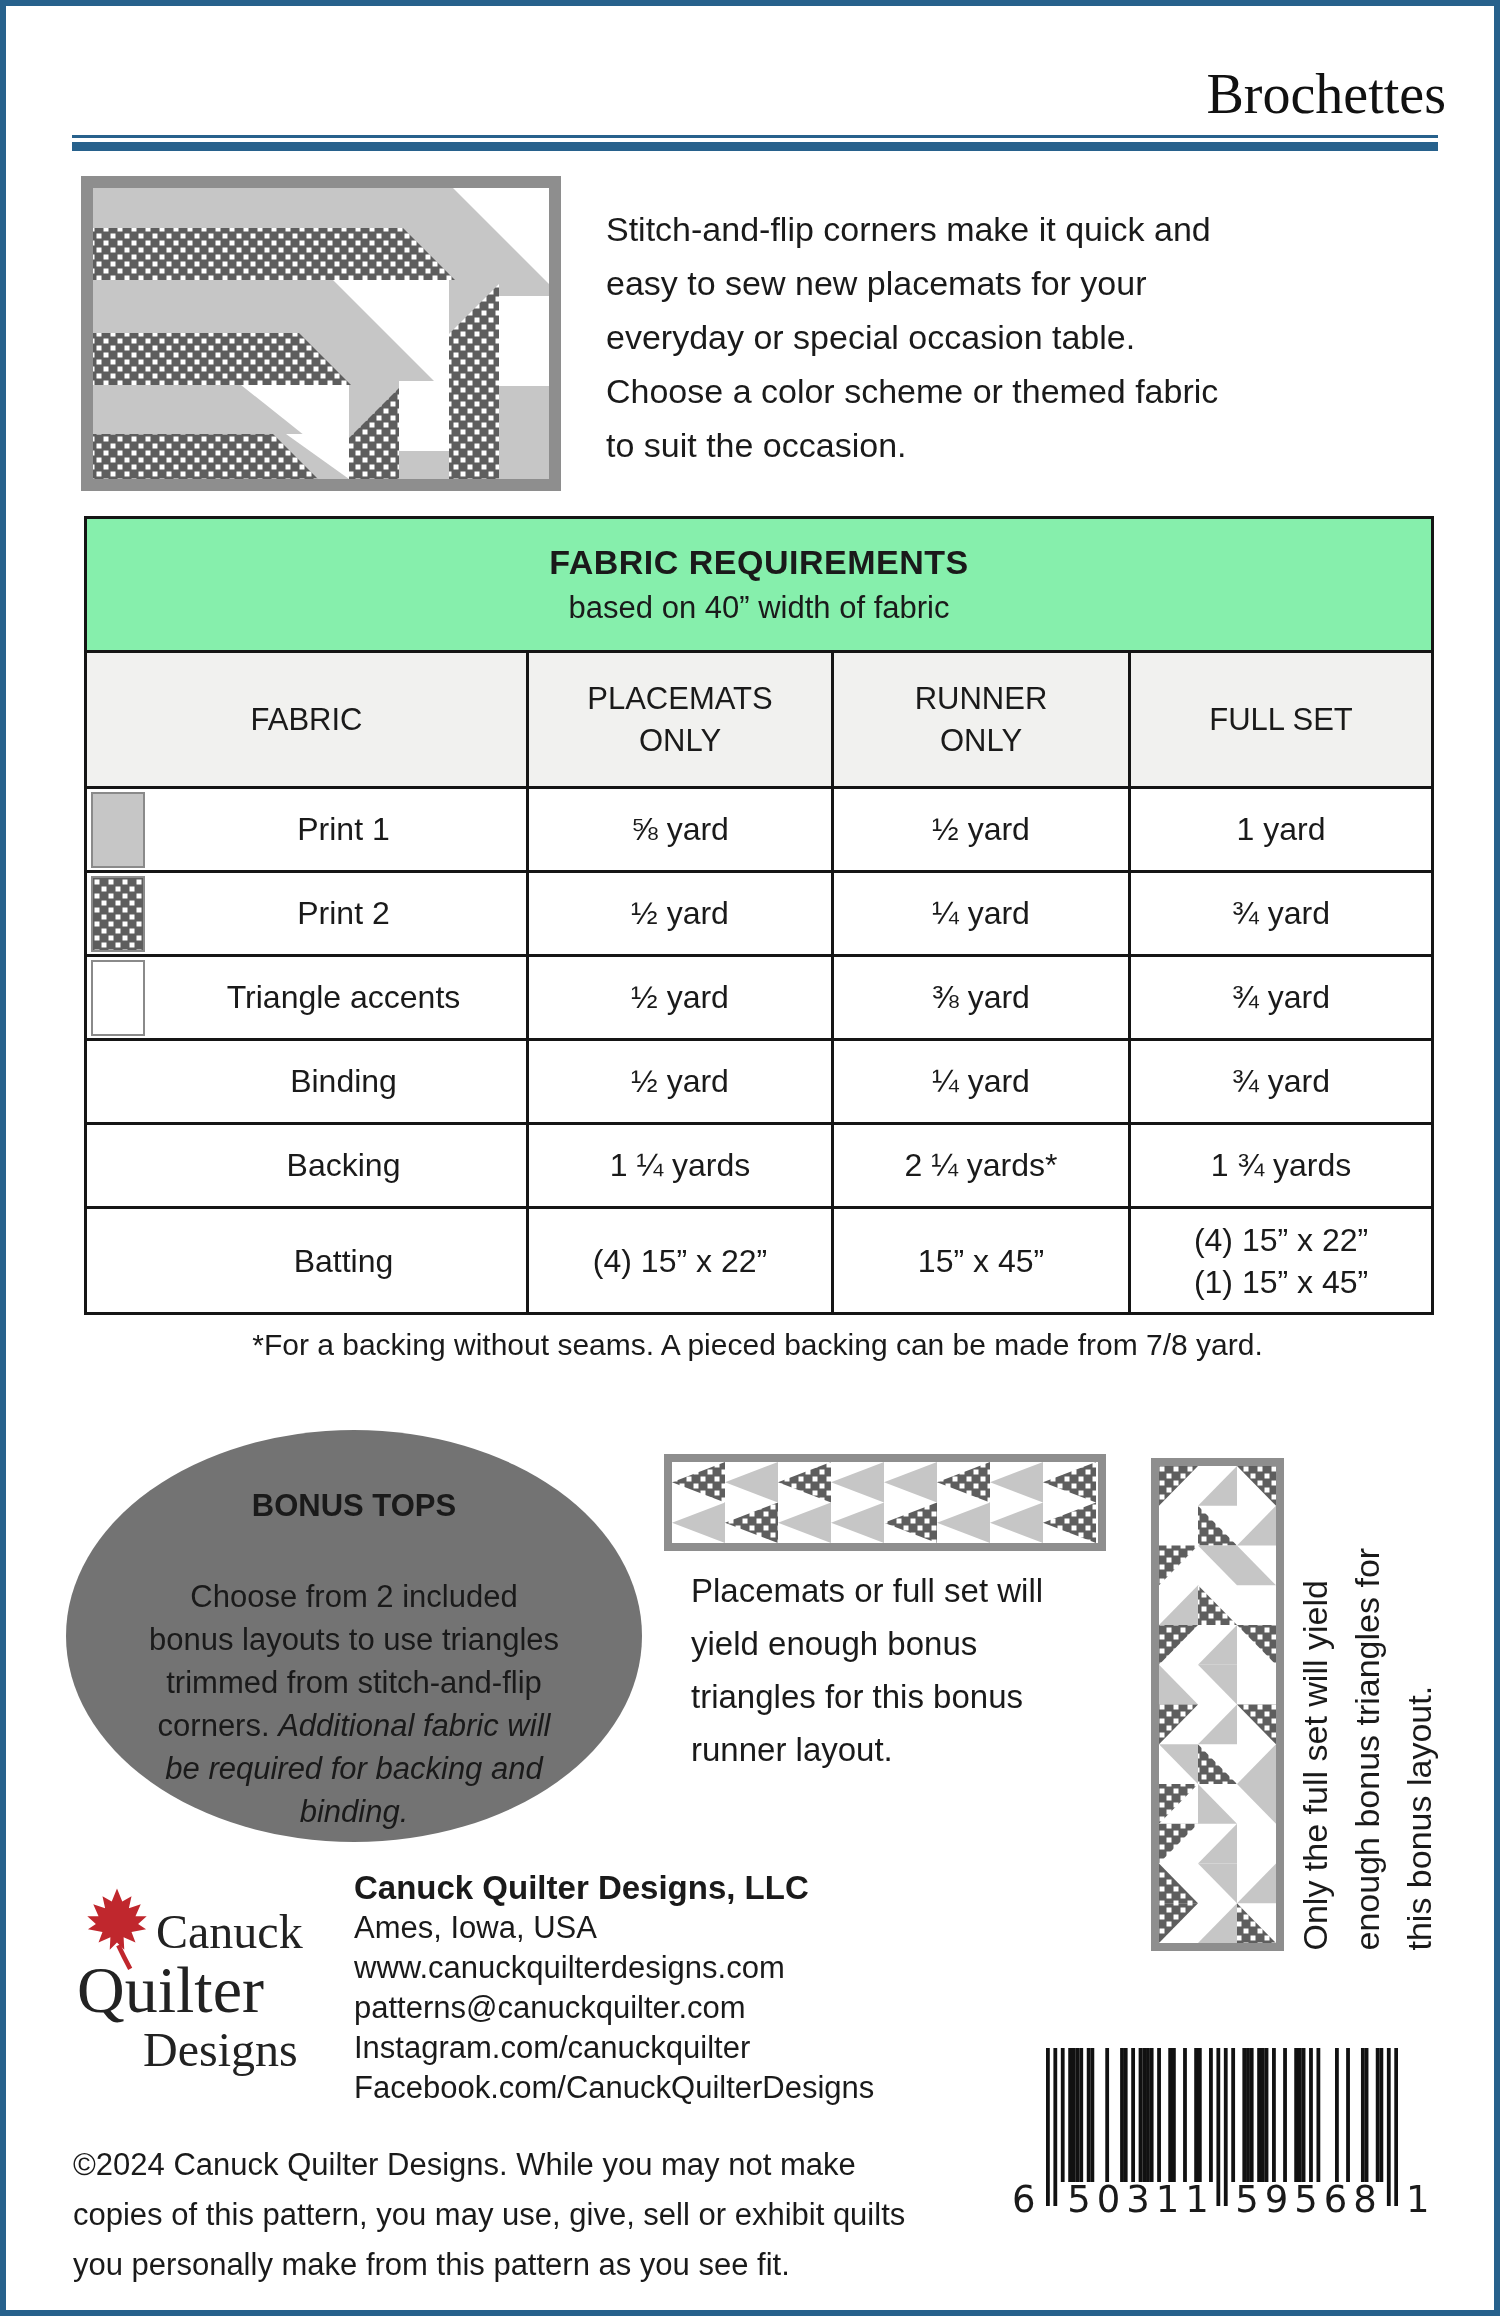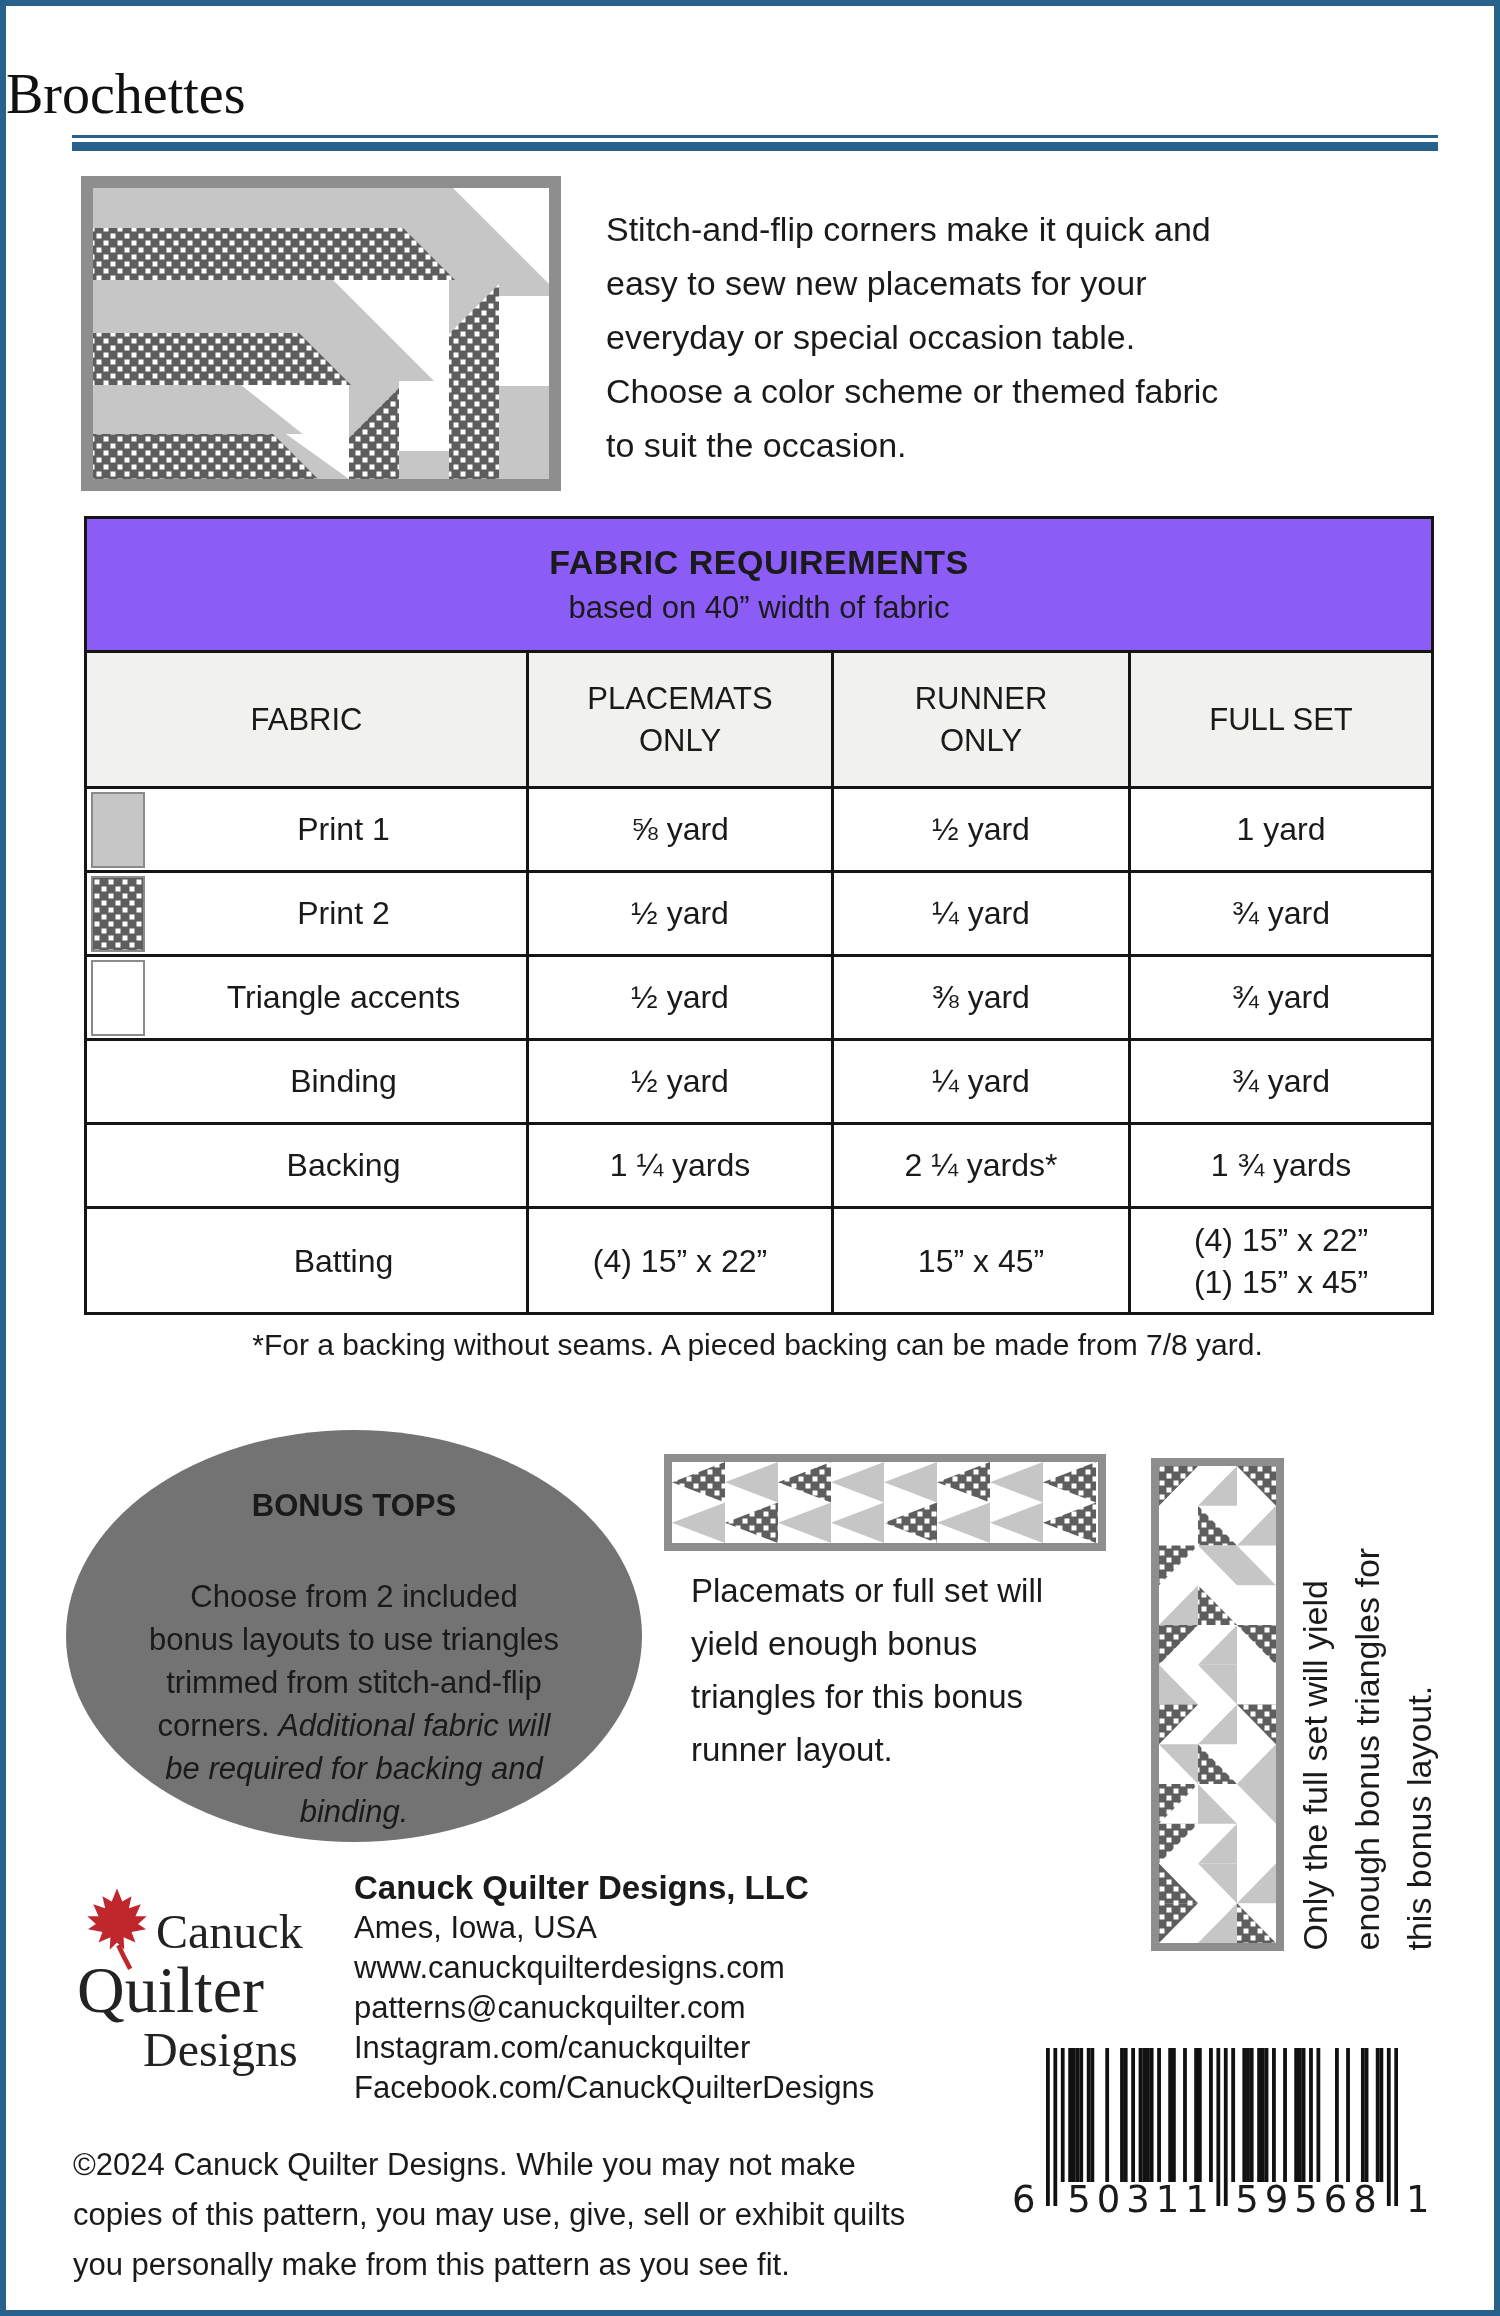--- a/index.html
+++ b/index.html
@@ -3,33 +3,33 @@
 <meta charset="utf-8">
 <style>
   * { margin:0; padding:0; box-sizing:border-box; }
   html,body { background:#fff; }
   body { width:1500px; font-family:"Liberation Sans", sans-serif; color:#1a1a1a; }
   .page { position:relative; width:1500px; height:2316px; background:#fff;
           border:6px solid #27618c; overflow:hidden; }
   .abs { position:absolute; }
   .pre { white-space:pre-line; }
 
-  .doc-title { left:0; top:56px; width:1440px; text-align:left;
+  .doc-title { left:0; top:56px; width:1440px; text-align:right;
                font-family:"Liberation Serif", serif; font-size:56px; color:#111; }
   .rule-thin  { left:66px; top:129px; width:1366px; height:3px; background:#27618c; }
   .rule-thick { left:66px; top:136px; width:1366px; height:9px; background:#27618c; }
 
   .desc { left:600px; top:196px; width:800px; font-size:34px; line-height:54px; }
 
   
   .fr-table-wrap { left:78px; top:510px; width:1347px; }
   table.fr { border-collapse:collapse; width:1347px; table-layout:fixed; }
   table.fr td { border:3px solid #151515; text-align:center; vertical-align:middle;
                 font-size:32px; font-family:"Liberation Sans","DejaVu Sans",sans-serif; }
-  td.t-caption { height:134px; background:#8b5cf6; }
+  td.t-caption { height:134px; background:#86efac; }
   .t-caption-title { font-size:34px; font-weight:bold; letter-spacing:.5px; }
   .t-caption-sub { font-size:31px; margin-top:8px; }
   tr.t-head td { height:136px; background:#f1f1ef; font-size:31px; line-height:42px; }
   tr.t-row td { height:84px; background:#fff; }
   tr.t-row-last td { height:106px; line-height:42px; }
   td.fab-cell { text-align:left; padding-left:74px; position:relative; }
   .swatch { position:absolute; left:4px; top:50%; transform:translateY(-50%);
             width:54px; height:76px; border:2px solid #8a8a8a; display:block; }
   .swatch-gray { background:#c6c6c6; }
   .swatch-white { background:#fff; }

